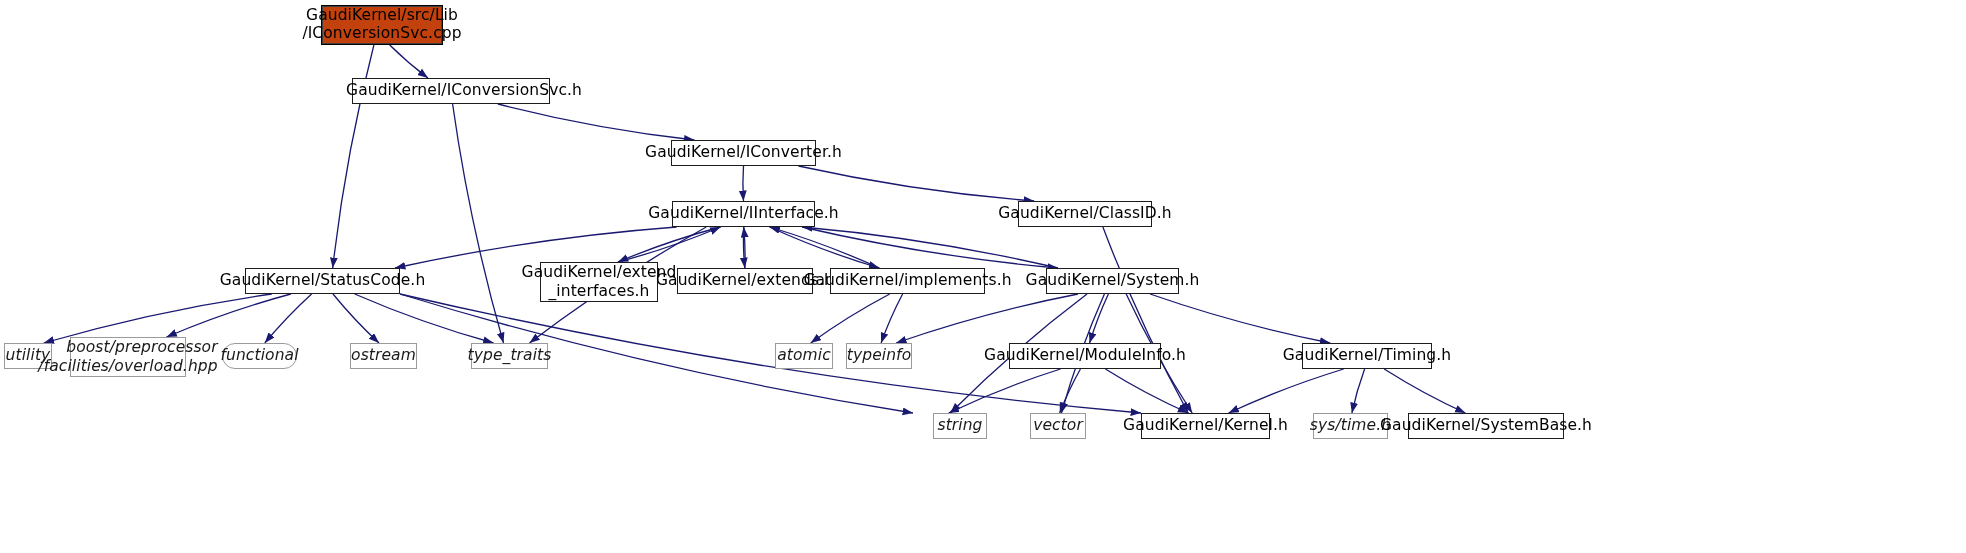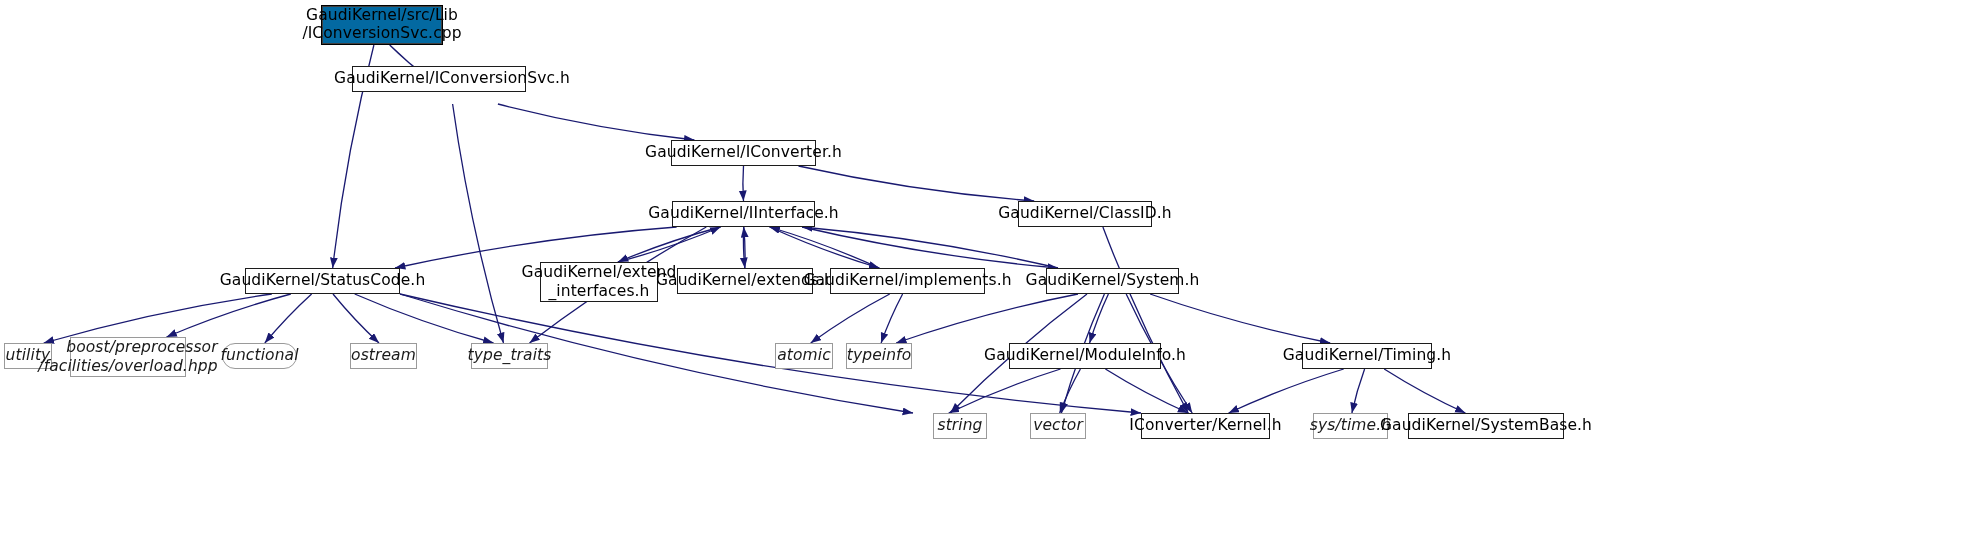--- a/index.html
+++ b/index.html
@@ -24,21 +24,21 @@
     display:flex;
     align-items:center;
     justify-content:center;
     text-align:center;
     white-space:pre-line;
     letter-spacing:0.1px;
     padding:0 6px;
     z-index:5;
   }
   .node.root{
-    background:#0369a1;
+    background:#c2410c;
     border:1px solid #000000;
     border-width:1px;
     box-shadow:0 0 0 1px #404040 inset;
   }
   .node.strong{border:1px solid #1c1c1c;}
   .node.faint{border:1px solid #9a9a9a;color:#1a1a1a;font-style:italic;}
   .node.twoline{line-height:1.25;}
 </style>
 </head>
 <body>
@@ -87,21 +87,21 @@
         <path d="M1080.4,369.0 Q1068.5,390.3 1059.7,413.0" marker-end="url(#ah)"></path>
         <path d="M1105.4,369.0 Q1145.2,393.9 1188.2,413.0" marker-end="url(#ah)"></path>
         <path d="M1343.7,369.0 Q1284.6,387.0 1228.6,413.0" marker-end="url(#ah)"></path>
         <path d="M1364.6,369.0 Q1356.7,390.6 1351.9,413.0" marker-end="url(#ah)"></path>
         <path d="M1384.2,369.0 Q1423.2,393.8 1465.4,413.0" marker-end="url(#ah)"></path>
       </g>
   </svg>
   <div id="node-layer">
       <div class="node root" style="left: 321px; top: 5px; width: 122px; height: 40px;">GaudiKernel/src/Lib
 /IConversionSvc.cpp</div>
-      <div class="node strong" style="left: 352px; top: 66px; width: 174px; height: 26px; padding-left: 32px;">GaudiKernel/IConversionSvc.h</div>
+      <div class="node strong" style="left: 352px; top: 78px; width: 198px; height: 26px; padding-left: 32px;">GaudiKernel/IConversionSvc.h</div>
       <div class="node strong" style="left: 671px; top: 140px; width: 145px; height: 26px;">GaudiKernel/IConverter.h</div>
       <div class="node strong" style="left: 672px; top: 201px; width: 143px; height: 26px;">GaudiKernel/IInterface.h</div>
       <div class="node strong" style="left: 1018px; top: 201px; width: 134px; height: 26px;">GaudiKernel/ClassID.h</div>
       <div class="node strong" style="left: 245px; top: 268px; width: 155px; height: 26px;">GaudiKernel/StatusCode.h</div>
       <div class="node strong twoline" style="left: 540px; top: 262px; width: 118px; height: 40px;">GaudiKernel/extend
 _interfaces.h</div>
       <div class="node strong" style="left: 677px; top: 268px; width: 136px; height: 26px;">GaudiKernel/extends.h</div>
       <div class="node strong" style="left: 830px; top: 268px; width: 155px; height: 26px;">GaudiKernel/implements.h</div>
       <div class="node strong" style="left: 1046px; top: 268px; width: 133px; height: 26px;">GaudiKernel/System.h</div>
       <div class="node faint" style="left: 4px; top: 343px; width: 48px; height: 26px;">utility</div>
@@ -109,17 +109,17 @@
 /facilities/overload.hpp</div>
       <div class="node faint" style="left: 222px; top: 343px; width: 75px; height: 26px; border-radius: 13px;">functional</div>
       <div class="node faint" style="left: 350px; top: 343px; width: 67px; height: 26px;">ostream</div>
       <div class="node faint" style="left: 471px; top: 343px; width: 77px; height: 26px;">type_traits</div>
       <div class="node faint" style="left: 775px; top: 343px; width: 58px; height: 26px;">atomic</div>
       <div class="node faint" style="left: 846px; top: 343px; width: 66px; height: 26px;">typeinfo</div>
       <div class="node strong" style="left: 1009px; top: 343px; width: 152px; height: 26px;">GaudiKernel/ModuleInfo.h</div>
       <div class="node strong" style="left: 1302px; top: 343px; width: 130px; height: 26px;">GaudiKernel/Timing.h</div>
       <div class="node faint" style="left: 933px; top: 413px; width: 54px; height: 26px;">string</div>
       <div class="node faint" style="left: 1030px; top: 413px; width: 56px; height: 26px;">vector</div>
-      <div class="node strong" style="left: 1141px; top: 413px; width: 129px; height: 26px;">IConverter/Kernel.h</div>
+      <div class="node strong" style="left: 1141px; top: 413px; width: 129px; height: 26px;">GaudiKernel/Kernel.h</div>
       <div class="node faint" style="left: 1313px; top: 413px; width: 75px; height: 26px;">sys/time.h</div>
       <div class="node strong" style="left: 1408px; top: 413px; width: 156px; height: 26px;">GaudiKernel/SystemBase.h</div>
     </div>
 </div>
 
 </body></html>

